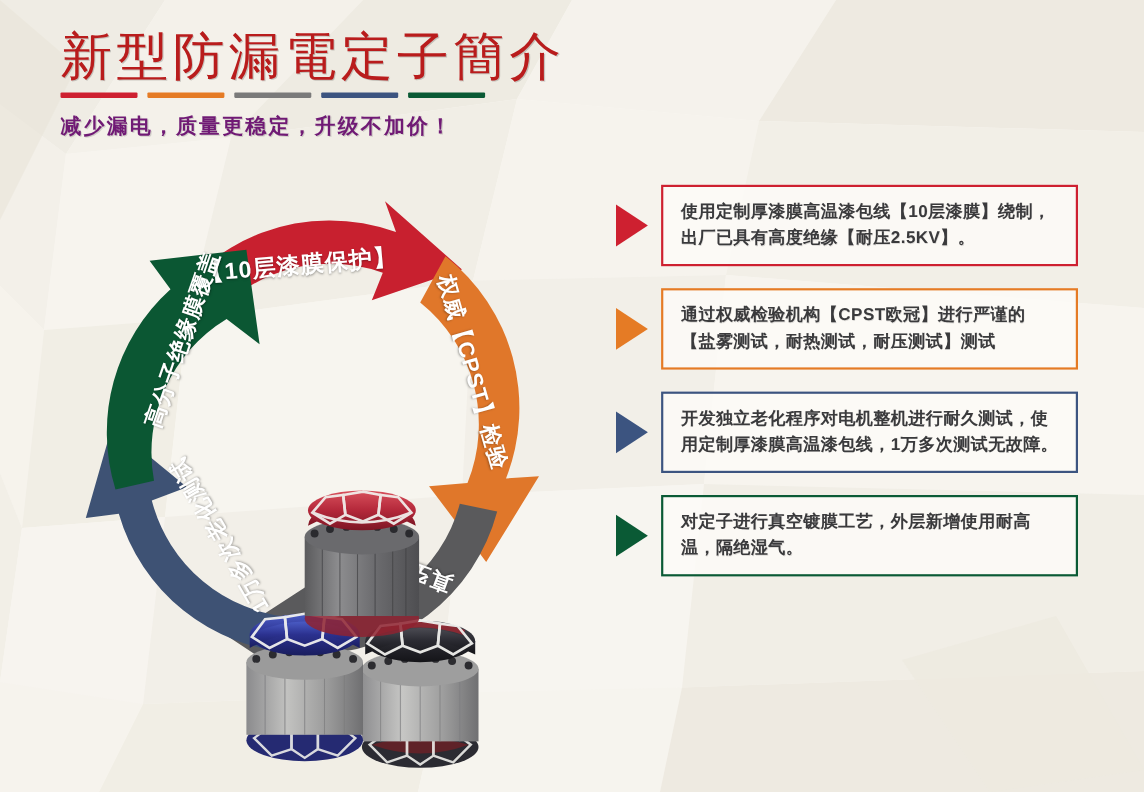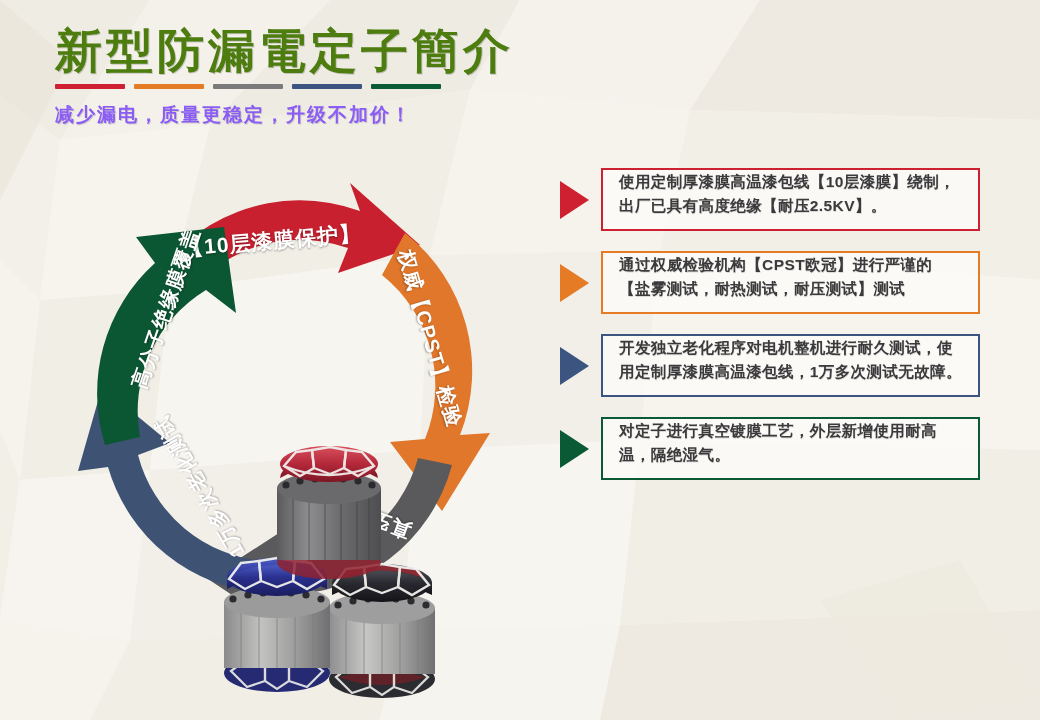--- a/index.html
+++ b/index.html
@@ -23,44 +23,44 @@
   }
 
   
   #header {
     position: absolute;
     left: 55px; top: 26px;
     width: 520px;
   }
   #page-title {
     font-size: 47px;
-    font-weight: 700;
+    font-weight: 400;
     letter-spacing: 4px;
-    color: #4d7c0f;
+    color: #b91c1c;
     line-height: 1.05;
     white-space: nowrap;
     text-shadow: 1px 1px 0 rgba(0,0,0,0.18);
   }
   #title-rule {
     display: flex;
     gap: 9px;
     margin-top: 9px;
     width: 386px;
   }
   #title-rule .seg {
     height: 5px;
     flex: 1 1 0;
     border-radius: 1px;
   }
   #subtitle {
     margin-top: 13px;
     font-size: 19px;
     font-weight: 700;
     letter-spacing: 2px;
-    color: #8b5cf6;
+    color: #701a75;
     white-space: nowrap;
     text-shadow: 1px 1px 0 rgba(0,0,0,0.14);
   }
 
   
   #cycle {
     position: absolute;
     left: 60px; top: 175px;
     width: 485px; height: 460px;
   }
@@ -110,21 +110,21 @@
     border-top: 19px solid transparent;
     border-bottom: 19px solid transparent;
     border-left-width: 29px;
     border-left-style: solid;
     margin-right: 12px;
   }
   .feature-box {
     flex: 1 1 auto;
     border: 2px solid #999;
     background: rgba(252,251,248,0.82);
-    padding: 0 16px 12px 16px;
+    padding: 11px 16px 12px 16px;
     box-sizing: border-box;
   }
   .feature-text {
     font-size: 15.5px;
     font-weight: 700;
     line-height: 1.52;
     color: #3a3a3c;
     letter-spacing: 0.4px;
     text-shadow: 0.5px 0.5px 0 rgba(0,0,0,0.12);
   }

